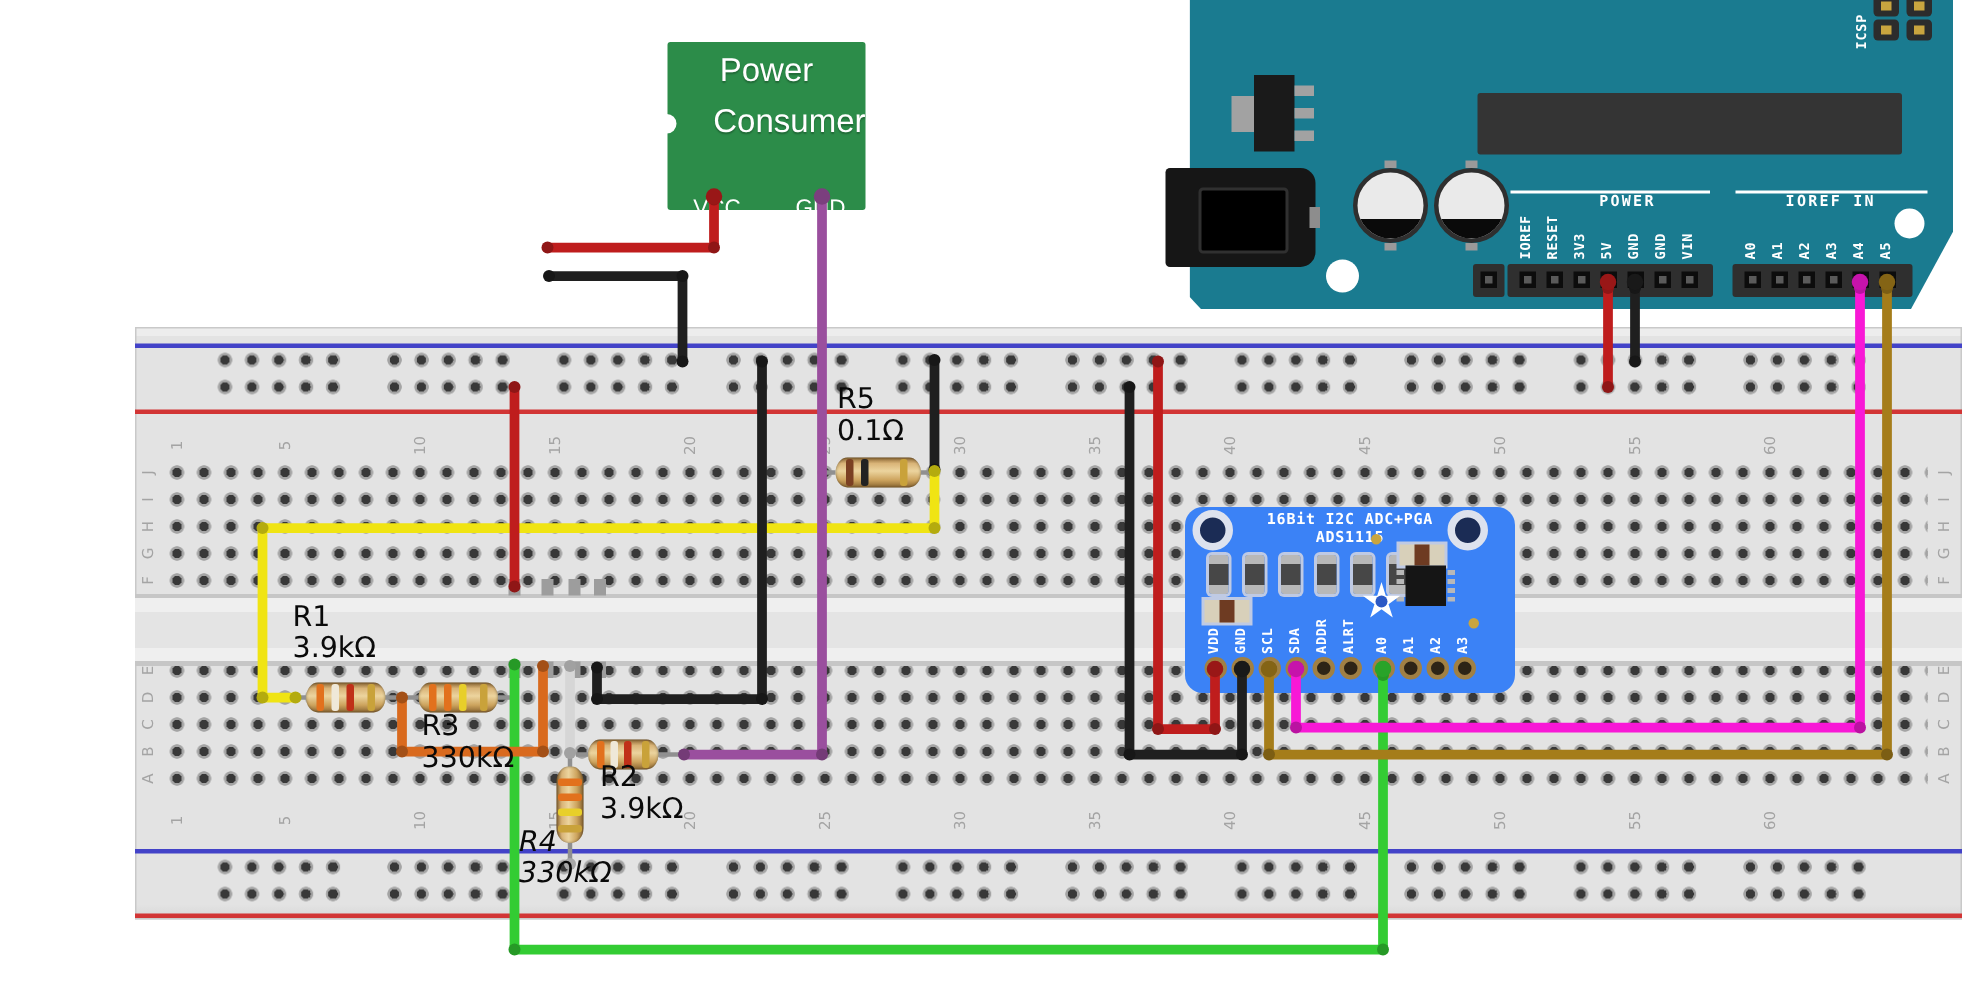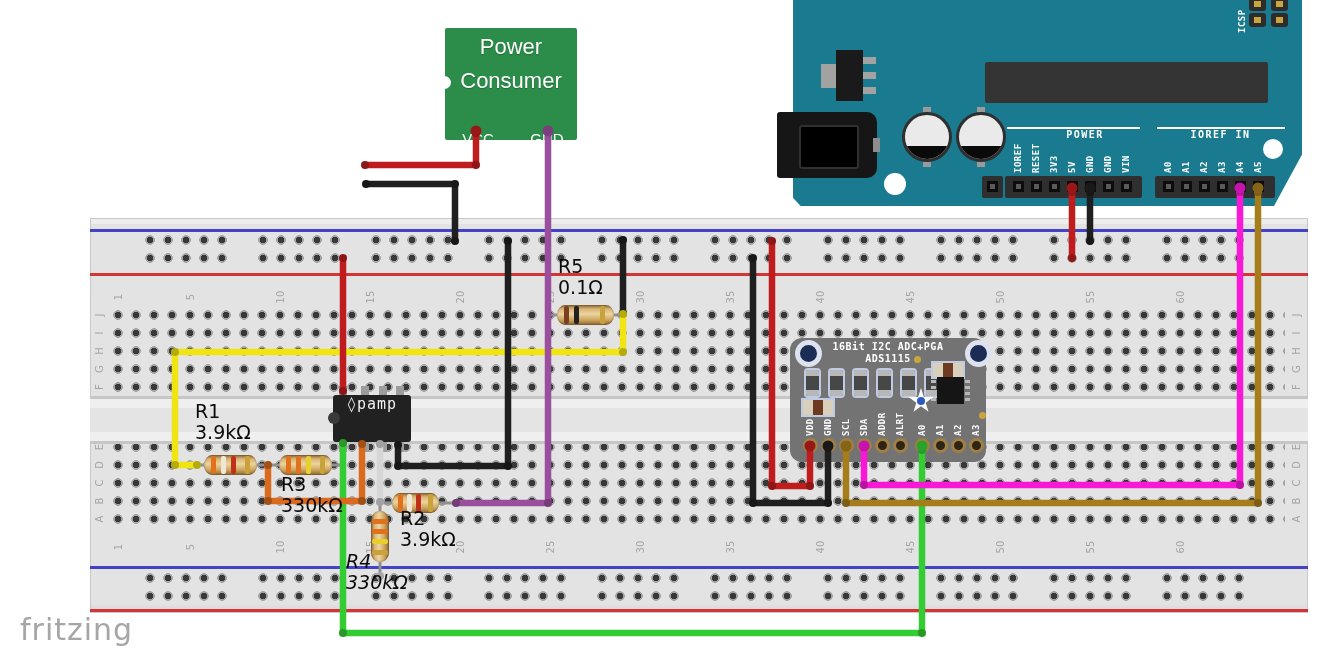--- a/index.html
+++ b/index.html
@@ -45,21 +45,21 @@
   .hpin{position:absolute;top:181px;width:11px;height:11px;background:#0c0c0c;}
   .hpin:after{content:"";position:absolute;left:3px;top:3px;width:5px;height:5px;background:#5a5a5a;}
   .ar-line{position:absolute;top:127px;height:2px;background:#fff;}
   .ar-sect{position:absolute;top:129px;text-align:center;color:#fff;font:bold 10px "DejaVu Sans Mono",monospace;letter-spacing:1.5px;}
   .icsp-pin{position:absolute;width:17px;height:14px;background:#2c2c2c;border-radius:3px;}
   .icsp-pin:after{content:"";position:absolute;left:5px;top:4px;width:7px;height:6px;background:#c9a53f;}
   #ar-jack{position:absolute;left:777px;top:112px;width:100px;height:66px;background:#161616;border-radius:3px 10px 10px 3px;}
   #ar-jack .inner{position:absolute;left:22px;top:13px;width:56px;height:40px;background:#000;border:2px solid #303030;border-radius:3px;}
   #ar-jack .nub{position:absolute;left:96px;top:26px;width:7px;height:14px;background:#8d8d8d;}
   
-  #ads1115{position:absolute;left:790px;top:338px;width:196px;height:124px;background:#737373;border-radius:12px;}
+  #ads1115{position:absolute;left:790px;top:338px;width:220px;height:124px;background:#3b82f6;border-radius:12px;}
   .ads-hole{position:absolute;width:27px;height:27px;border-radius:50%;border:5px solid #dde2ee;background:#1b2c55;box-sizing:border-box;}
   .ads-title{position:absolute;left:0;width:100%;text-align:center;color:#fff;font:bold 10px "DejaVu Sans Mono",monospace;letter-spacing:.5px;}
   .ads-cap{position:absolute;top:32px;width:13px;height:26px;border-radius:2px;
     background:linear-gradient(180deg,#b8b8b8 0 22%,#474747 22% 78%,#b8b8b8 78%);box-shadow:0 0 0 2px #bfcae4;}
   .ads-smd{position:absolute;background:#d8d0ba;box-shadow:0 0 0 2px #bfcae4;}
   .ads-smd:after{content:"";position:absolute;left:50%;top:0;bottom:0;width:10px;transform:translateX(-50%);background:#6e3b22;}
   #ads-chip{position:absolute;left:147px;top:39px;width:27px;height:27px;background:#151515;}
   #ads-chip:before,#ads-chip:after{content:"";position:absolute;top:3px;bottom:3px;width:5px;
     background:repeating-linear-gradient(180deg,#b8b8b8 0 3px,rgba(0,0,0,0) 3px 6px);}
   #ads-chip:before{left:-6px;} #ads-chip:after{right:-6px;}
@@ -160,21 +160,21 @@
         <line x1="438" y1="503" x2="455" y2="503"></line>
       <line x1="380" y1="504" x2="380" y2="512"></line>
         <line x1="380" y1="561" x2="380" y2="576"></line>
     </g>
     <circle cx="380" cy="576" r="4" fill="#a8a8a8"></circle>
   </svg>
 
   <div id="power-consumer">
     <div id="pc-notch"></div>
     <div class="pc-title" style="top:6px;">Power</div>
-    <div class="pc-title" style="top:40px;">Consumer</div>
+    <div class="pc-title" style="top:40px;text-align:right;">Consumer</div>
     <div class="pc-pin" style="left:11px;">VCC</div>
     <div class="pc-pin" style="left:80px;">GND</div>
   </div>
 
   <div id="arduino">
     <div class="ar-part" style="left:28px;top:64px;width:15px;height:24px;background:#a2a2a2;"></div>
     <div class="ar-part" style="left:43px;top:50px;width:27px;height:51px;background:#1a1a1a;"></div>
     <div class="ar-part" style="left:70px;top:57px;width:13px;height:7px;background:#a2a2a2;"></div>
     <div class="ar-part" style="left:70px;top:72px;width:13px;height:7px;background:#a2a2a2;"></div>
     <div class="ar-part" style="left:70px;top:87px;width:13px;height:7px;background:#a2a2a2;"></div>
@@ -261,23 +261,20 @@
     </div>
 
   <div class="op-pin" style="left:339px;top:386px;"></div>
   <div class="op-pin" style="left:361px;top:386px;"></div>
   <div class="op-pin" style="left:379px;top:386px;"></div>
   <div class="op-pin" style="left:396px;top:386px;"></div>
   <div class="op-pin" style="left:339px;top:441px;"></div>
   <div class="op-pin" style="left:361px;top:441px;"></div>
   <div class="op-pin" style="left:379px;top:441px;"></div>
   <div class="op-pin" style="left:396px;top:441px;"></div>
-  <div id="opamp">
-    <div class="lbl">◊pamp</div>
-  </div>
 
   <div class="res" style="left:204px;top:455px;width:53px;height:20px;">
     <div class="band" style="left:7px;background:#e2711d;"></div>
       <div class="band" style="left:17px;background:#efe8d8;"></div>
     <div class="band" style="left:27px;background:#c03018;"></div>
       <div class="band" style="left:41px;background:#c9a23a;"></div>
   </div>
   <div class="res" style="left:279px;top:455px;width:53px;height:20px;">
     <div class="band" style="left:7px;background:#e2711d;"></div>
       <div class="band" style="left:17px;background:#e2711d;"></div>
@@ -388,21 +385,20 @@
     <span>R1</span><br><span>3.9kΩ</span></div>
   <div class="rlabel" style="left:281px;top:474px;">
     <span>R3</span><br><span>330kΩ</span></div>
   <div class="rlabel" style="left:400px;top:508px;">
     <span>R2</span><br><span>3.9kΩ</span></div>
   <div class="rlabel" style="left:346px;top:551px;font-style:italic;">
     <span>R4</span><br><span>330kΩ</span></div>
   <div class="rlabel" style="left:558px;top:256px;">
     <span>R5</span><br><span>0.1Ω</span></div>
 
-  <div id="fritzing-logo">fritzing</div>
 <span class="pin-lbl" style="left: 1013px; top: 173px;">IOREF</span>
     <span class="pin-lbl" style="left: 1031px; top: 173px;">RESET</span>
     <span class="pin-lbl" style="left: 1049px; top: 173px;">3V3</span>
     <span class="pin-lbl" style="left: 1067px; top: 173px;">5V</span>
     <span class="pin-lbl" style="left: 1085px; top: 173px;">GND</span>
     <span class="pin-lbl" style="left: 1103px; top: 173px;">GND</span>
     <span class="pin-lbl" style="left: 1121px; top: 173px;">VIN</span>
     <span class="pin-lbl" style="left: 1163px; top: 173px;">A0</span>
     <span class="pin-lbl" style="left: 1181px; top: 173px;">A1</span>
     <span class="pin-lbl" style="left: 1199px; top: 173px;">A2</span>

